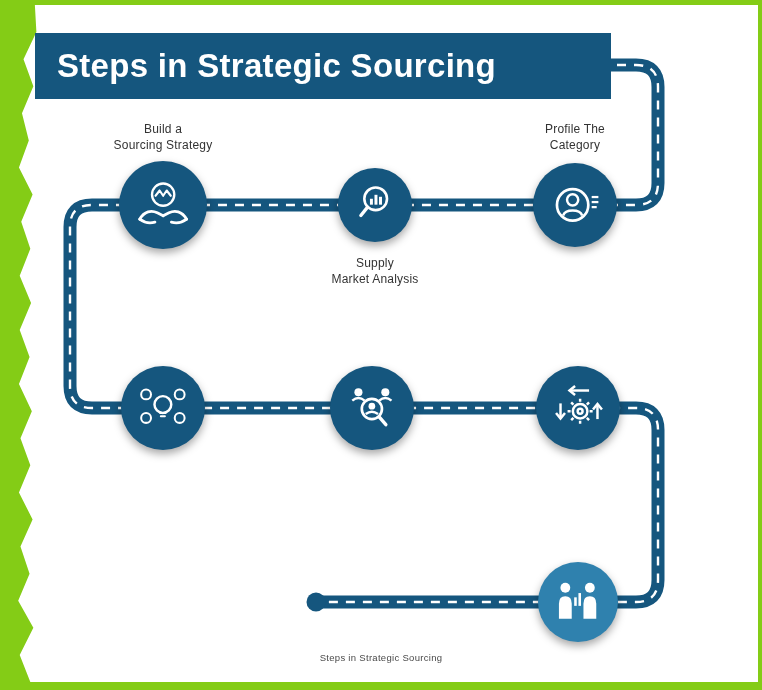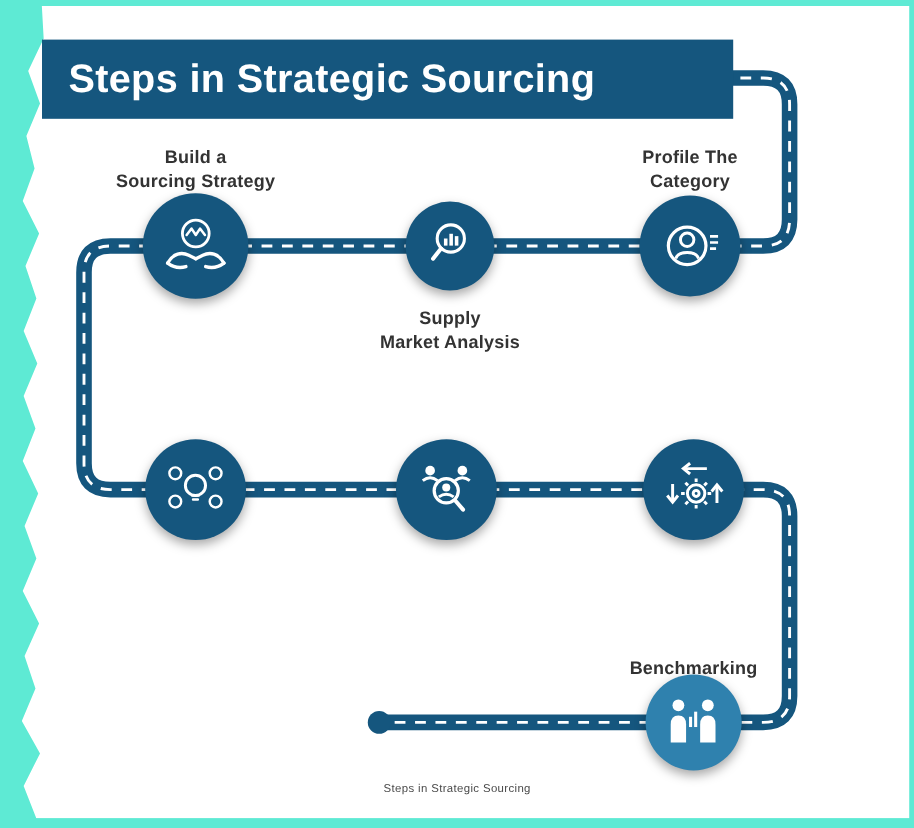--- a/index.html
+++ b/index.html
@@ -1,31 +1,31 @@
 <!DOCTYPE html>
 <html><head>
 <meta charset="utf-8">
 <style>
   html,body{margin:0;padding:0;background:#0a0a0a;}
-  .stage{position:relative;width:762px;height:690px;background:#5eead4;overflow:hidden;
+  .stage{position:relative;width:762px;height:690px;background:#84cc16;overflow:hidden;
          font-family:"Liberation Sans",sans-serif;}
   .page{position:absolute;top:5px;left:0;right:4px;bottom:8px;background:#ffffff;
         clip-path:polygon(4.6% 0%,100% 0%,100% 100%,4% 100%,
           2.6% 96%,4.4% 92%,2.4% 88%,3.9% 84%,2.7% 80%,4.3% 76%,2.5% 72%,4% 68%,
           2.7% 64%,4.2% 60%,2.5% 56%,3.9% 52%,2.6% 48%,4.1% 44%,2.6% 40%,4% 36%,
           2.8% 32%,4.3% 28%,2.5% 24%,3.8% 20%,2.9% 16%,4.4% 12%,3.1% 8%,4.8% 4%);}
   .banner{position:absolute;left:35px;top:33px;width:576px;height:66px;background:#15567e;
           display:flex;align-items:center;padding-left:22px;box-sizing:border-box;z-index:3;}
   .banner h1{margin:0;font-size:33px;font-weight:800;color:#ffffff;letter-spacing:.3px;}
   .connector{position:absolute;left:0;top:0;z-index:1;pointer-events:none;}
   .node{position:absolute;border-radius:50%;background:#15567e;z-index:2;
         box-shadow:0 4px 9px rgba(0,0,0,.35);display:flex;align-items:center;justify-content:center;}
   .node.light{background:#2f81ae;}
   .node svg{width:64%;height:64%;}
-  .step-label{position:absolute;z-index:2;text-align:center;font-weight:700;font-size:15px;
+  .step-label{position:absolute;z-index:2;text-align:center;font-weight:400;font-size:12px;
               color:#333333;white-space:pre-line;line-height:1.32;letter-spacing:.2px;}
   .footer-caption{position:absolute;left:0;right:0;top:652px;text-align:center;z-index:2;
                   font-size:9.5px;color:#4a4a4a;letter-spacing:.3px;}
 </style>
 </head>
 <body>
 
 <div class="stage">
   <div class="page"></div>
 
@@ -40,21 +40,20 @@
   <div class="banner">
     <h1>Steps in Strategic Sourcing</h1>
   </div>
 
   <div class="step-label" style="left:455px;top:122px;width:240px;">Profile The
 Category</div>
   <div class="step-label" style="left:255px;top:256px;width:240px;">Supply
 Market Analysis</div>
   <div class="step-label" style="left:43px;top:122px;width:240px;">Build a
 Sourcing Strategy</div>
-  <div class="step-label" style="left:458px;top:548px;width:240px;">Benchmarking</div>
 
   <div class="node" style="left:533px;top:163px;width:84px;height:84px;">
     <svg viewBox="0 0 48 48">
       <circle cx="22" cy="24" r="14" fill="none" stroke="#fff" stroke-width="2.4"></circle>
       <circle cx="22" cy="19.5" r="5" fill="none" stroke="#fff" stroke-width="2.2"></circle>
       <path d="M13.5 33.5 C15.5 27.5 28.5 27.5 30.5 33.5" fill="none" stroke="#fff" stroke-width="2.2"></path>
       <line x1="39" y1="17" x2="45" y2="17" stroke="#fff" stroke-width="2"></line>
       <line x1="39" y1="21.5" x2="45" y2="21.5" stroke="#fff" stroke-width="2"></line>
       <line x1="39" y1="26" x2="43.5" y2="26" stroke="#fff" stroke-width="2"></line>
     </svg>

